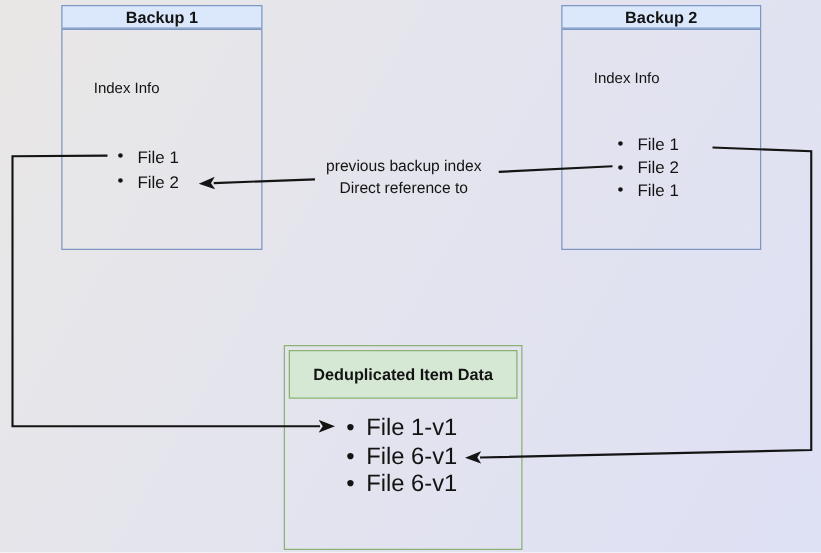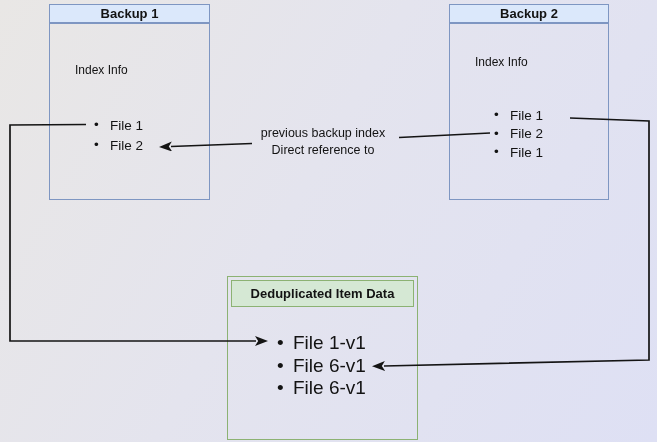--- a/index.html
+++ b/index.html
@@ -9,21 +9,21 @@
     font-family:"Liberation Sans",sans-serif;color:var(--text);
   }
   .abs{position:absolute;box-sizing:border-box}
   .titlebar{
     border:1px solid var(--blue_border);background:var(--blue_fill);
     font-weight:bold;font-size:13px;display:flex;align-items:center;justify-content:center;
   }
   .bodybox{border:1px solid var(--blue_border);background:transparent}
   .green-outer{border:1px solid var(--green_border);background:transparent}
   .green-header{
-    position:absolute;left:3px;top:3px;right:3px;height:27px;box-sizing:border-box;
+    position:absolute;left:3px;top:3px;right:3px;height:39px;box-sizing:border-box;
     border:1px solid var(--green_border);background:var(--green_fill);
     font-weight:bold;font-size:13px;display:flex;align-items:center;justify-content:center;
   }
   .section-label{font-size:12px;white-space:nowrap}
   .list{display:flex;flex-direction:column}
   .row{display:flex;align-items:center;white-space:nowrap}
   .bullet{display:inline-block;width:16px;text-align:left;line-height:0}
   .list-blue .row{height:20px;font-size:13.5px}
   .list-blue2 .row{height:18.5px;font-size:13.5px}
   .list-green .row{height:22.5px;font-size:19px}

